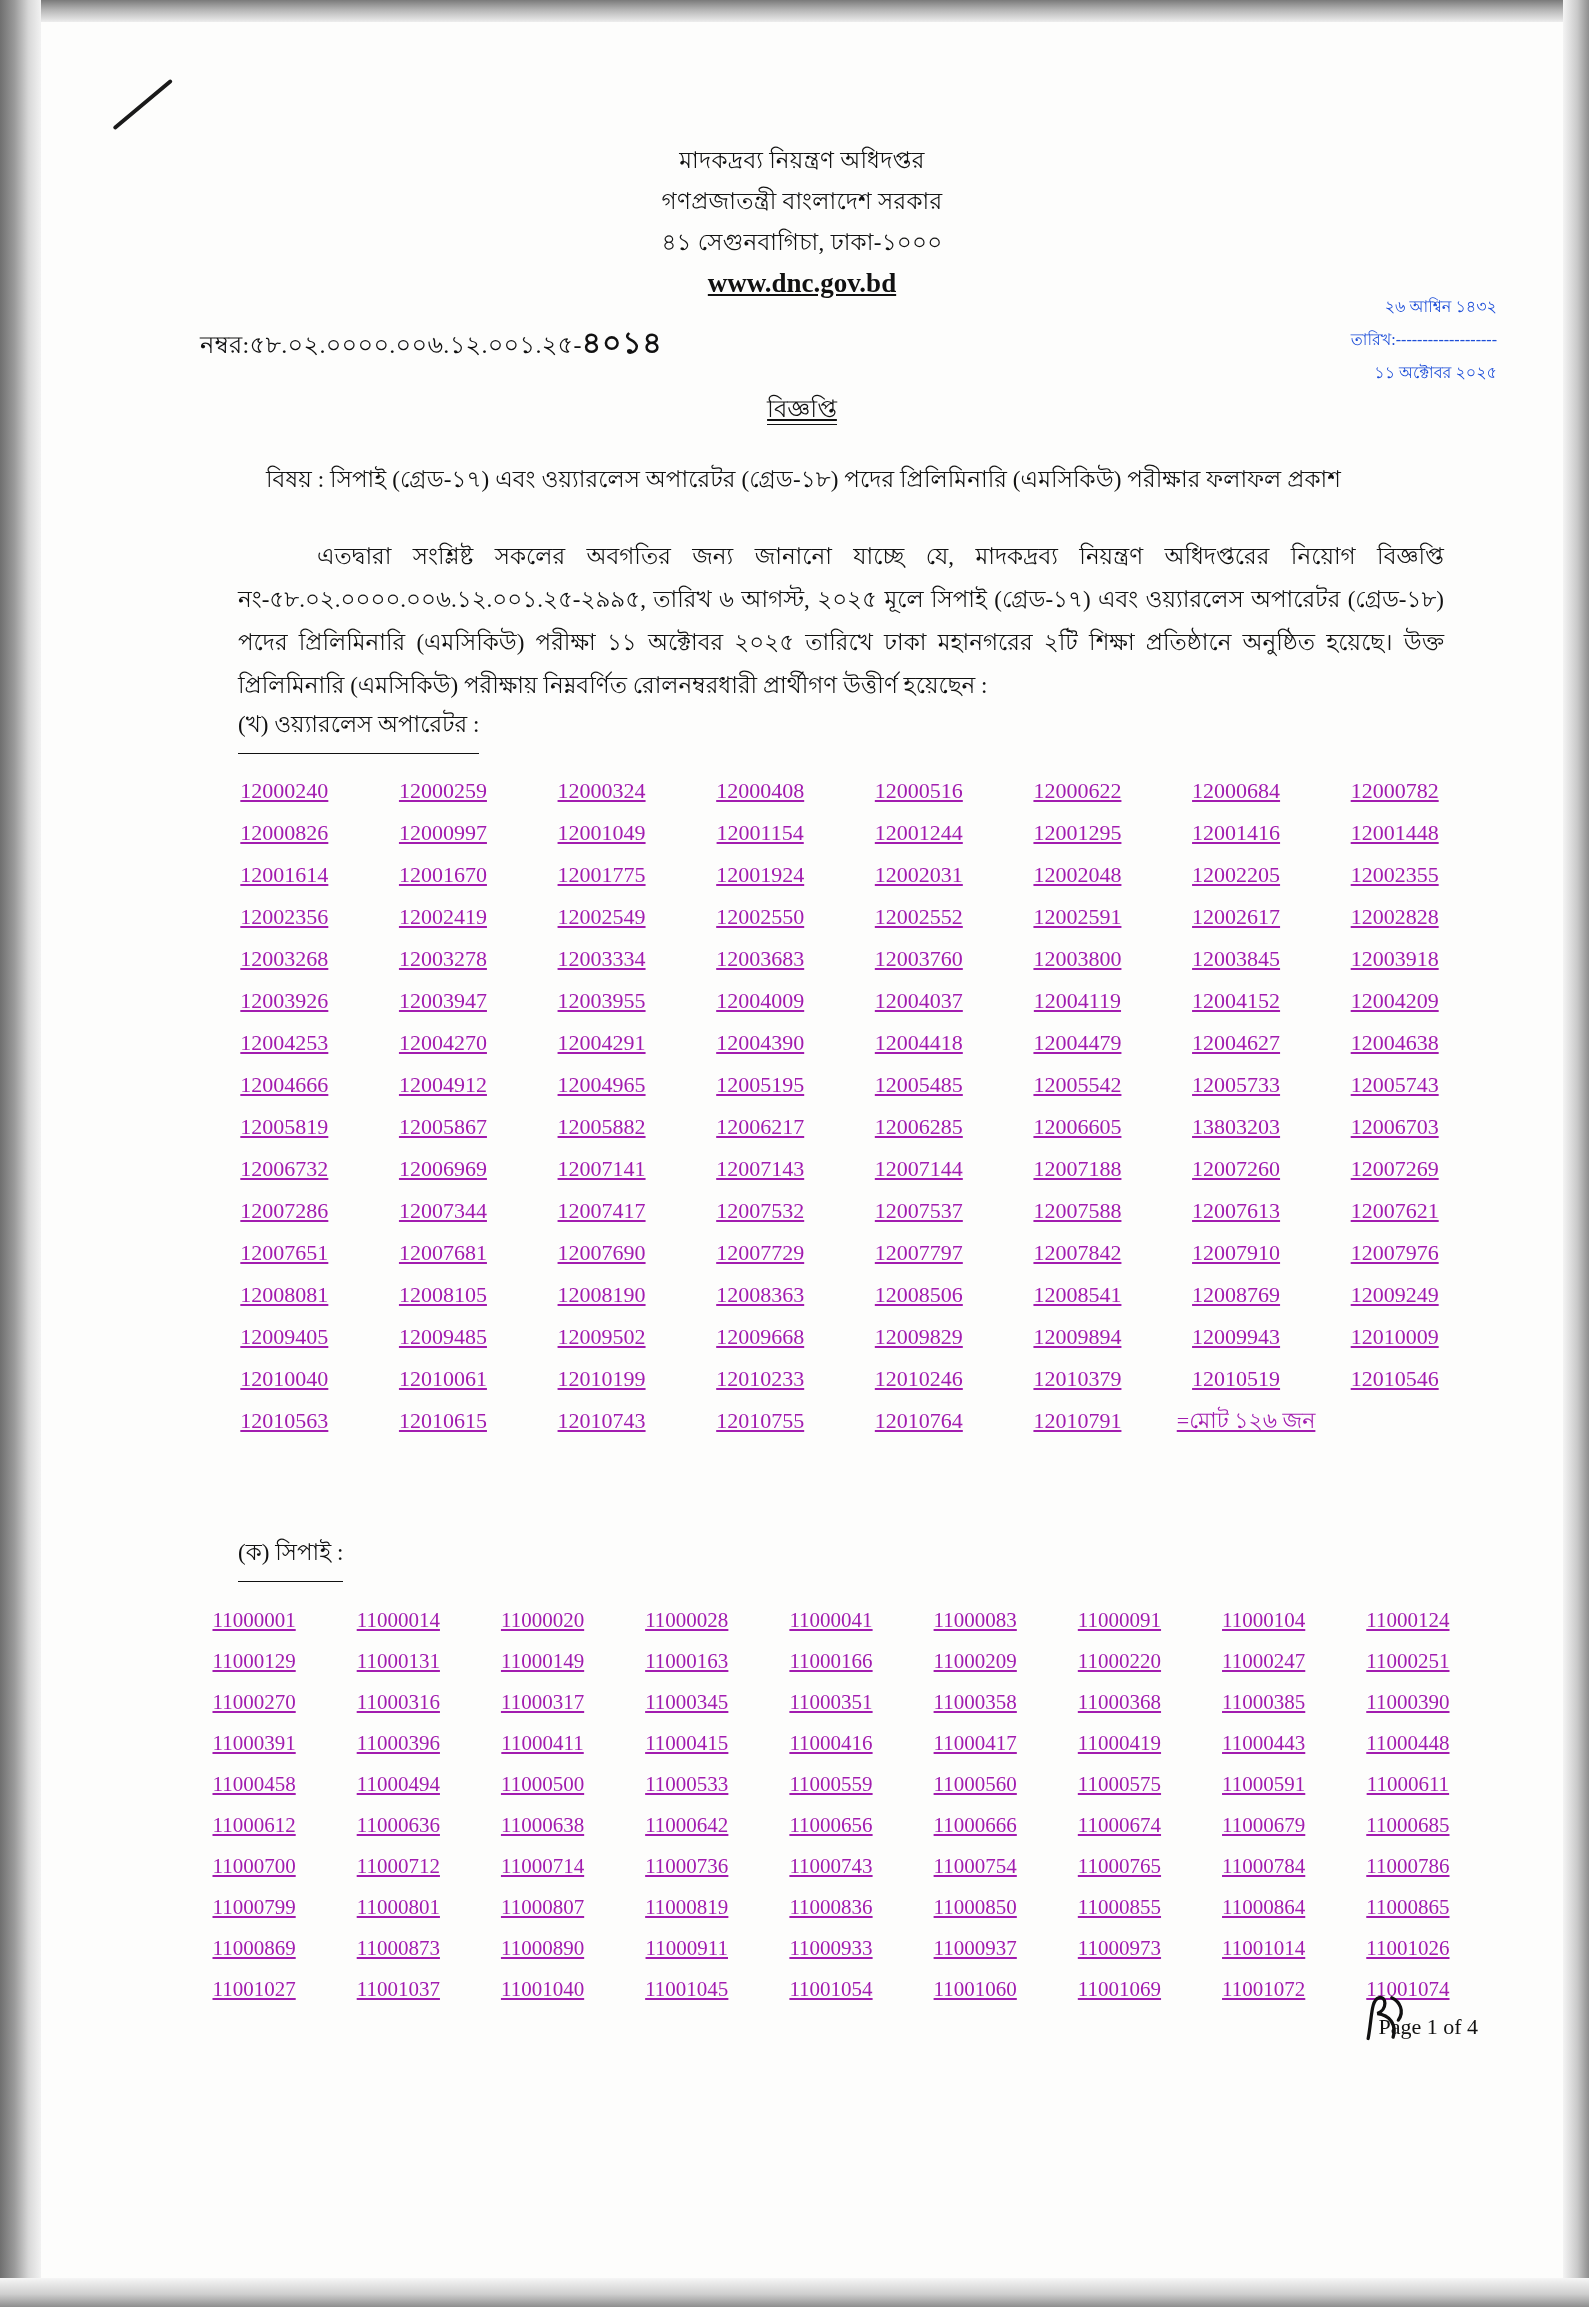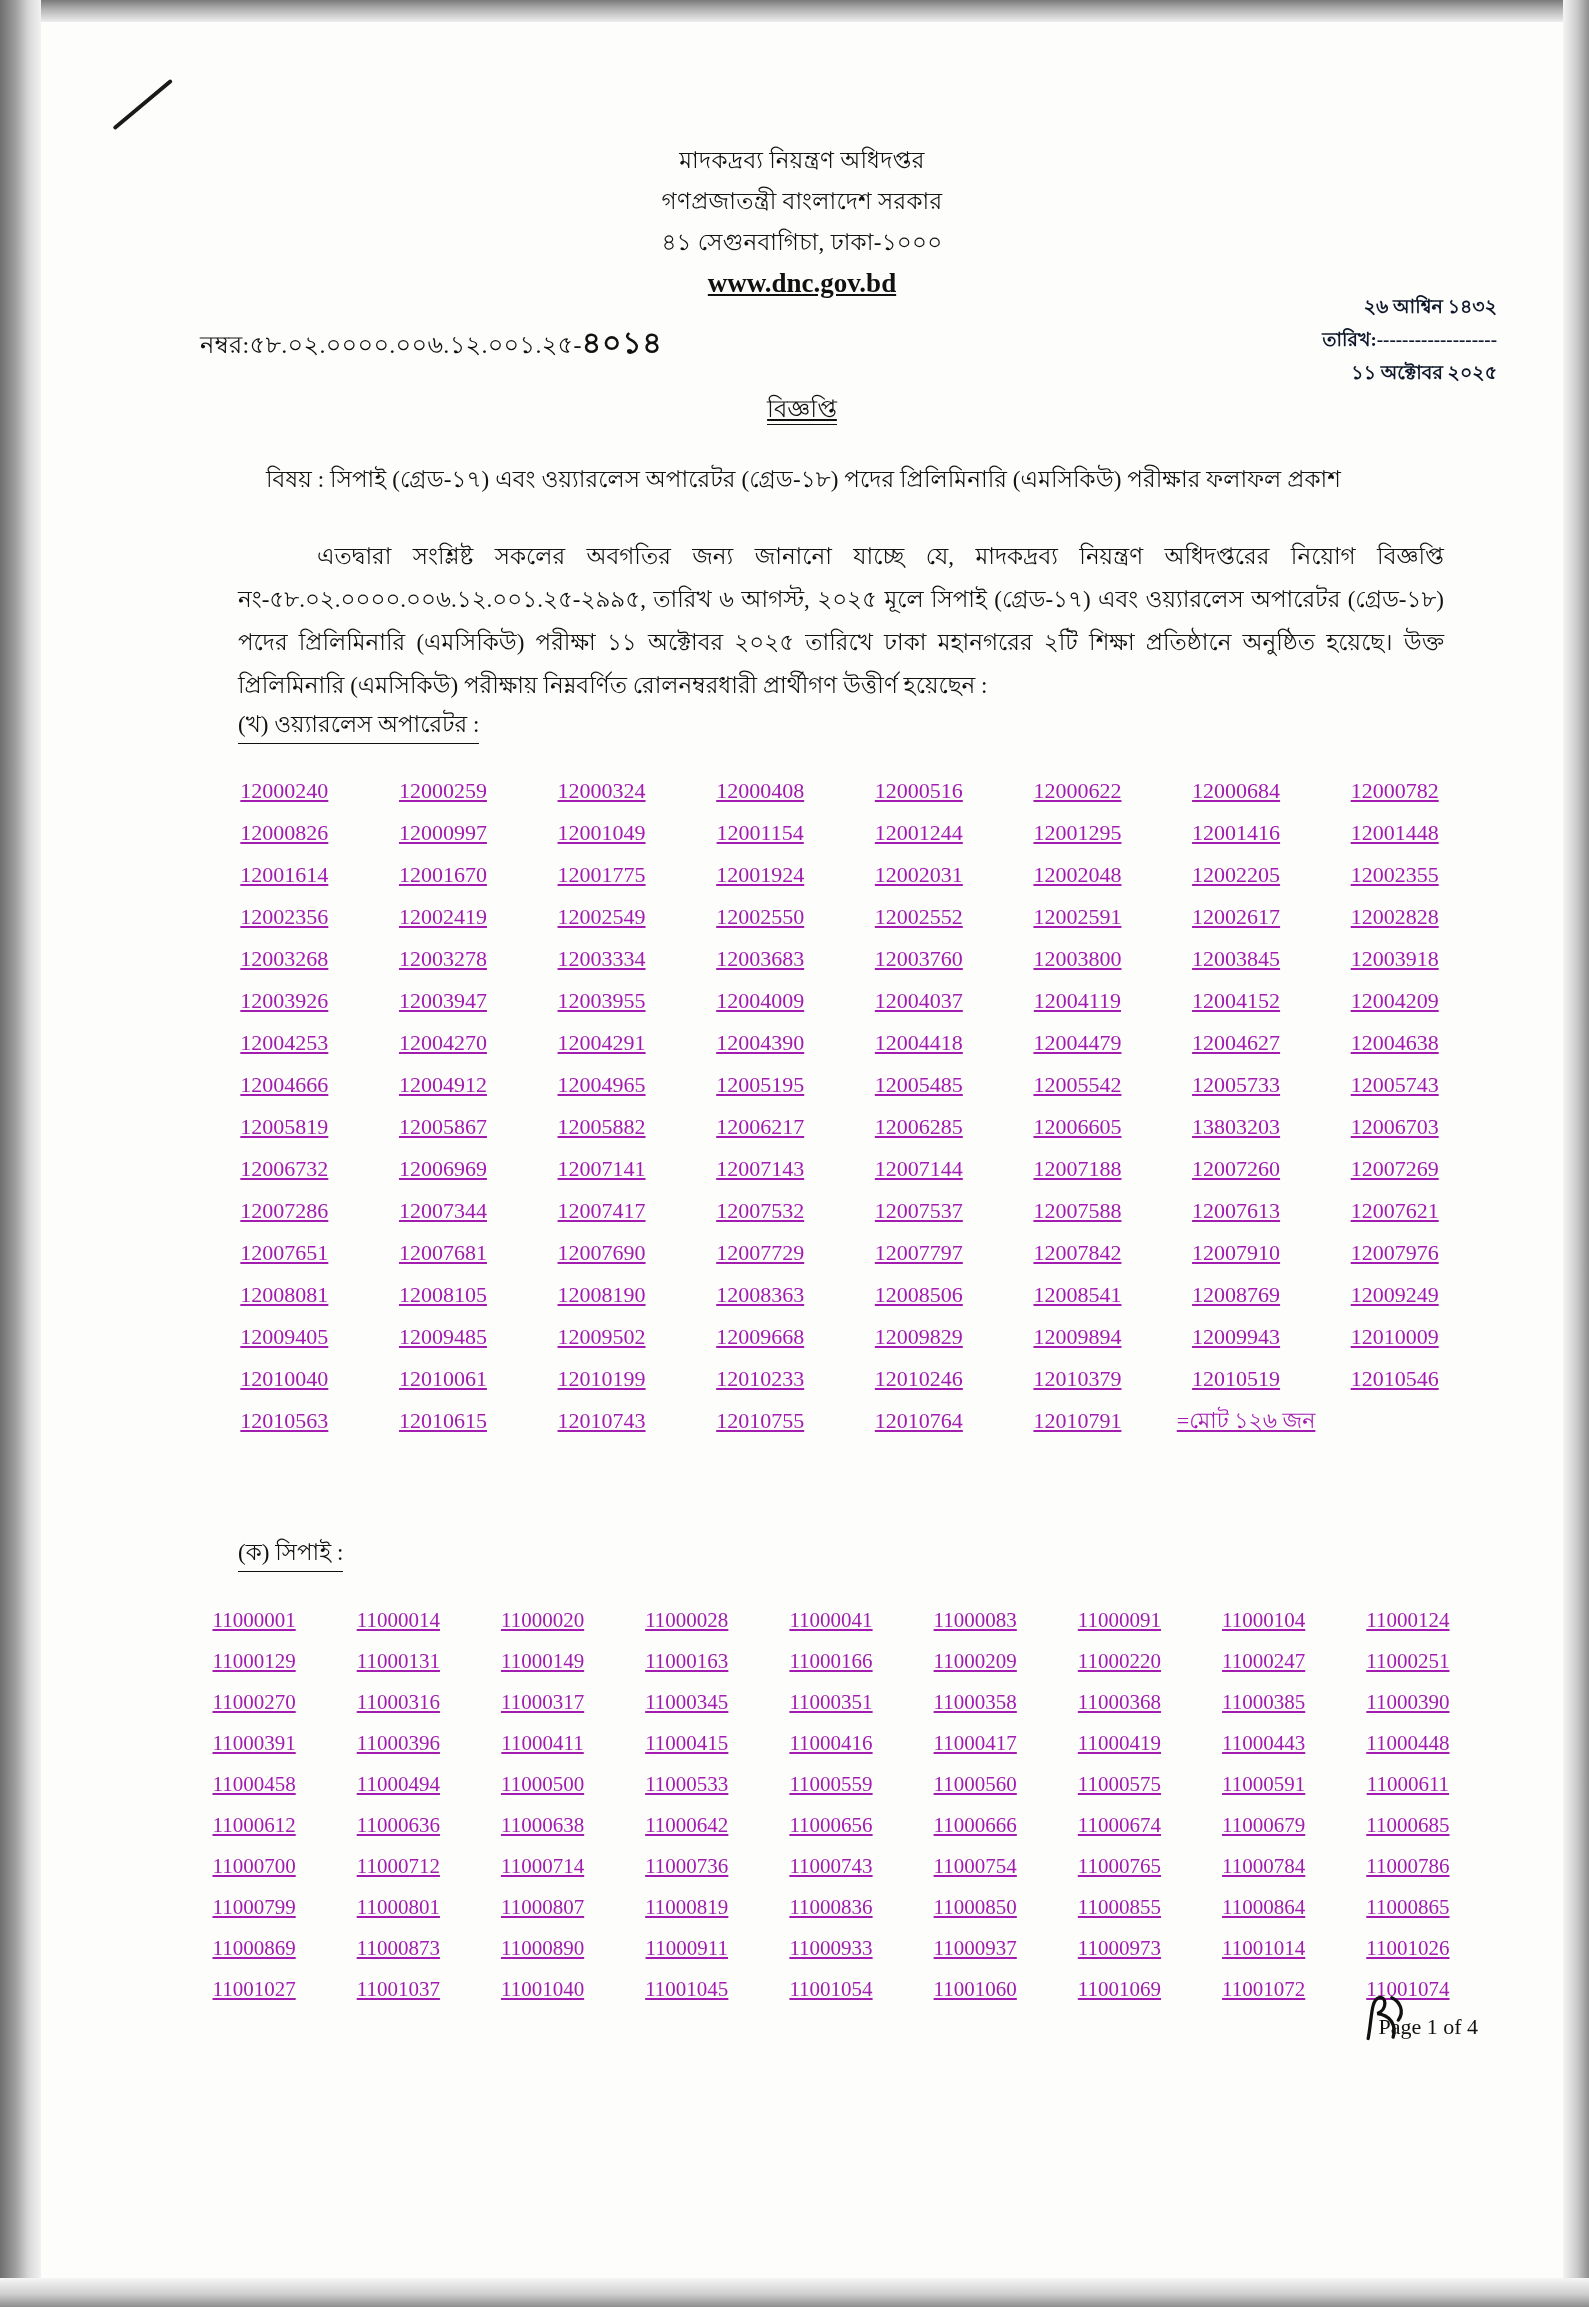--- a/index.html
+++ b/index.html
@@ -83,24 +83,23 @@
   }
   .memo-no .hand {
     font-size: 30px;
     font-weight: bold;
     letter-spacing: 0.7px;
   }
   .date-block {
     position: absolute;
     right: 66px; top: 268px;
     text-align: right;
-    font-size: 19px;
+    font-size: 16px;
     line-height: 33px;
-    color: #0f172a;
-    font-weight: bold;
+    color: #1d4ed8;
   }
 
   .notice-title {
     position: absolute;
     left: 0; top: 368px;
     width: 1522px;
     text-align: center;
     font-size: 24px;
     color: #111;
     text-decoration: underline;
@@ -126,21 +125,21 @@
     text-align: justify;
     color: #111;
     text-indent: 79px;
   }
 
   .section-head {
     position: absolute;
     font-size: 23px;
     color: #111;
   }
-  .section-head span { border-bottom: 1.3px solid #111; padding-bottom: 6px; }
+  .section-head span { border-bottom: 1.3px solid #111; padding-bottom: 16px; }
 
   .roll-grid {
     position: absolute;
     display: grid;
     color: #a21caf;
     font-size: 22px;
     text-decoration: underline;
   }
   .roll-grid .cell {
     text-align: center;

